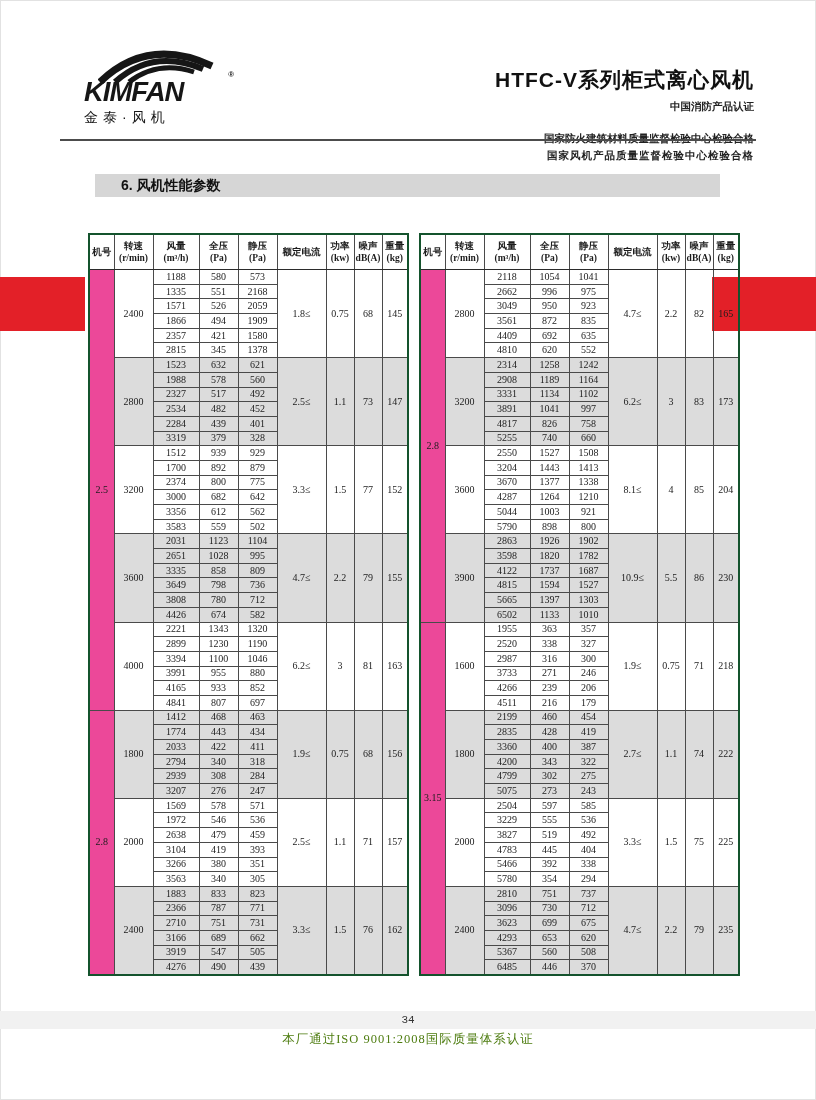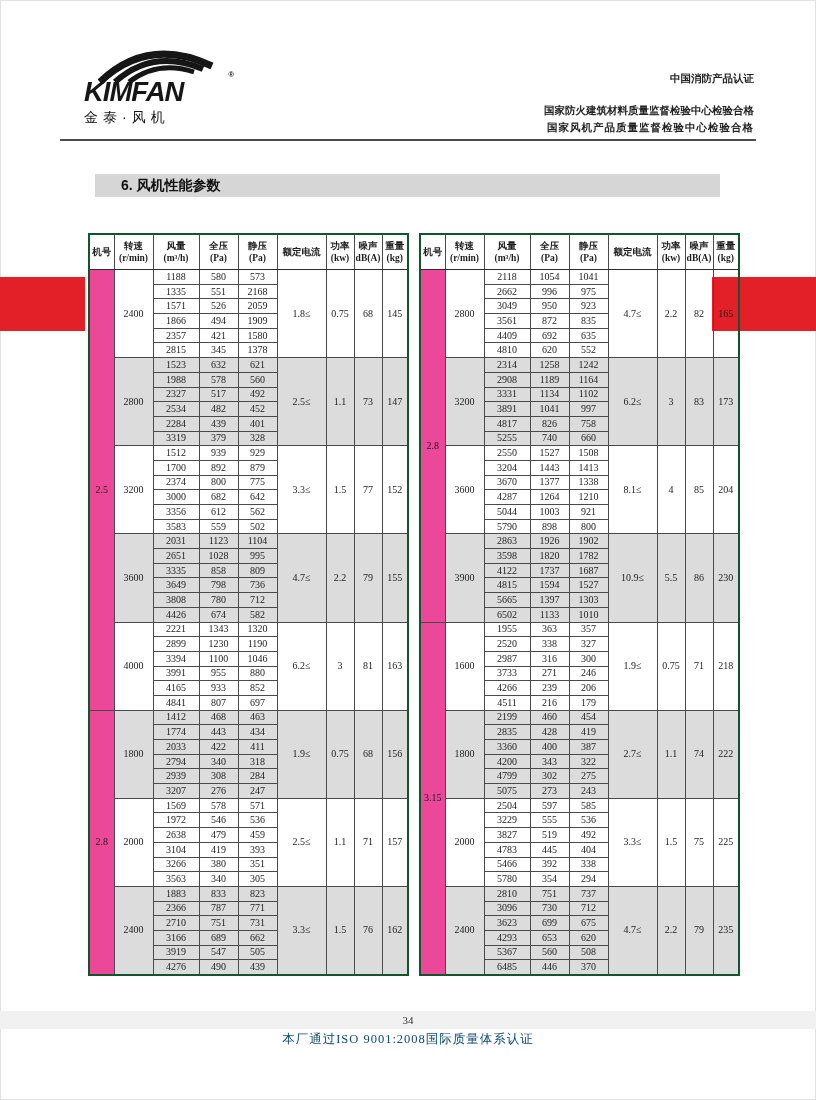--- a/index.html
+++ b/index.html
@@ -37,43 +37,44 @@
   table.perf th,table.perf td{border:1px solid #4a4a4a;text-align:center;vertical-align:middle;
     padding:0;overflow:hidden;white-space:nowrap;}
   table.perf th{height:34px;font-size:9.5px;font-weight:bold;line-height:1.3;background:#fff;}
   table.perf td{height:13.7px;font-size:10px;line-height:1;}
   table.perf thead th{border-bottom:1.8px solid #2b2b2b;}
   table.perf tr.shaded td{background:#dcdcdc;}
   table.perf tr.group-start td{border-top:1.8px solid #2b2b2b;}
   table.perf td.model-cell, table.perf tr.shaded td.model-cell{background:#ec4899;}
   
   .footer-band{position:absolute;left:0;top:1011px;width:816px;height:18px;background:#f1f1f1;
-    text-align:center;font-family:Liberation Serif, serif;font-size:11px;line-height:18px;color:#333;}
+    text-align:center;font-family:Liberation Mono, monospace;font-size:11px;line-height:18px;color:#333;}
   .footer-cert{position:absolute;left:0;top:1031px;width:816px;text-align:center;
-    font-family:"Liberation Serif","DejaVu Serif",serif;font-size:12.5px;color:#0c4a6e;letter-spacing:1px;}
+    font-family:"Liberation Serif","DejaVu Serif",serif;font-size:12.5px;color:#4d7c0f;letter-spacing:1px;}
 </style>
 </head>
 <body>
 
 <div class="page">
 
   <div class="logo">
     <svg class="logo-arcs" width="124" height="34" viewBox="0 0 124 34">
       <path d="M2 32 Q 50 -14 114 16" fill="none" stroke="#161616" stroke-width="7"></path>
       <path d="M17 32 Q 55 -2 105 19" fill="none" stroke="#161616" stroke-width="6"></path>
       <path d="M31 32 Q 60 10 96 22" fill="none" stroke="#161616" stroke-width="5"></path>
     </svg>
     <div class="logo-brand">
       <span>KIMFAN</span>
       <span class="logo-reg">®</span>
     </div>
     <div class="logo-cn">金泰·风机</div>
   </div>
 
   <div class="title-block">
+    <div class="doc-title">HTFC-V系列柜式离心风机</div>
     <div class="cert-line1">
       <span>中国消防产品认证</span>
       <span>国家防火建筑材料质量监督检验中心检验合格</span>
     </div>
     <div class="cert-line2">国家风机产品质量监督检验中心检验合格</div>
   </div>
 
   <div class="header-rule"></div>
 
   <div class="section-bar" style="background: rgb(214, 214, 214);">6. 风机性能参数</div>

